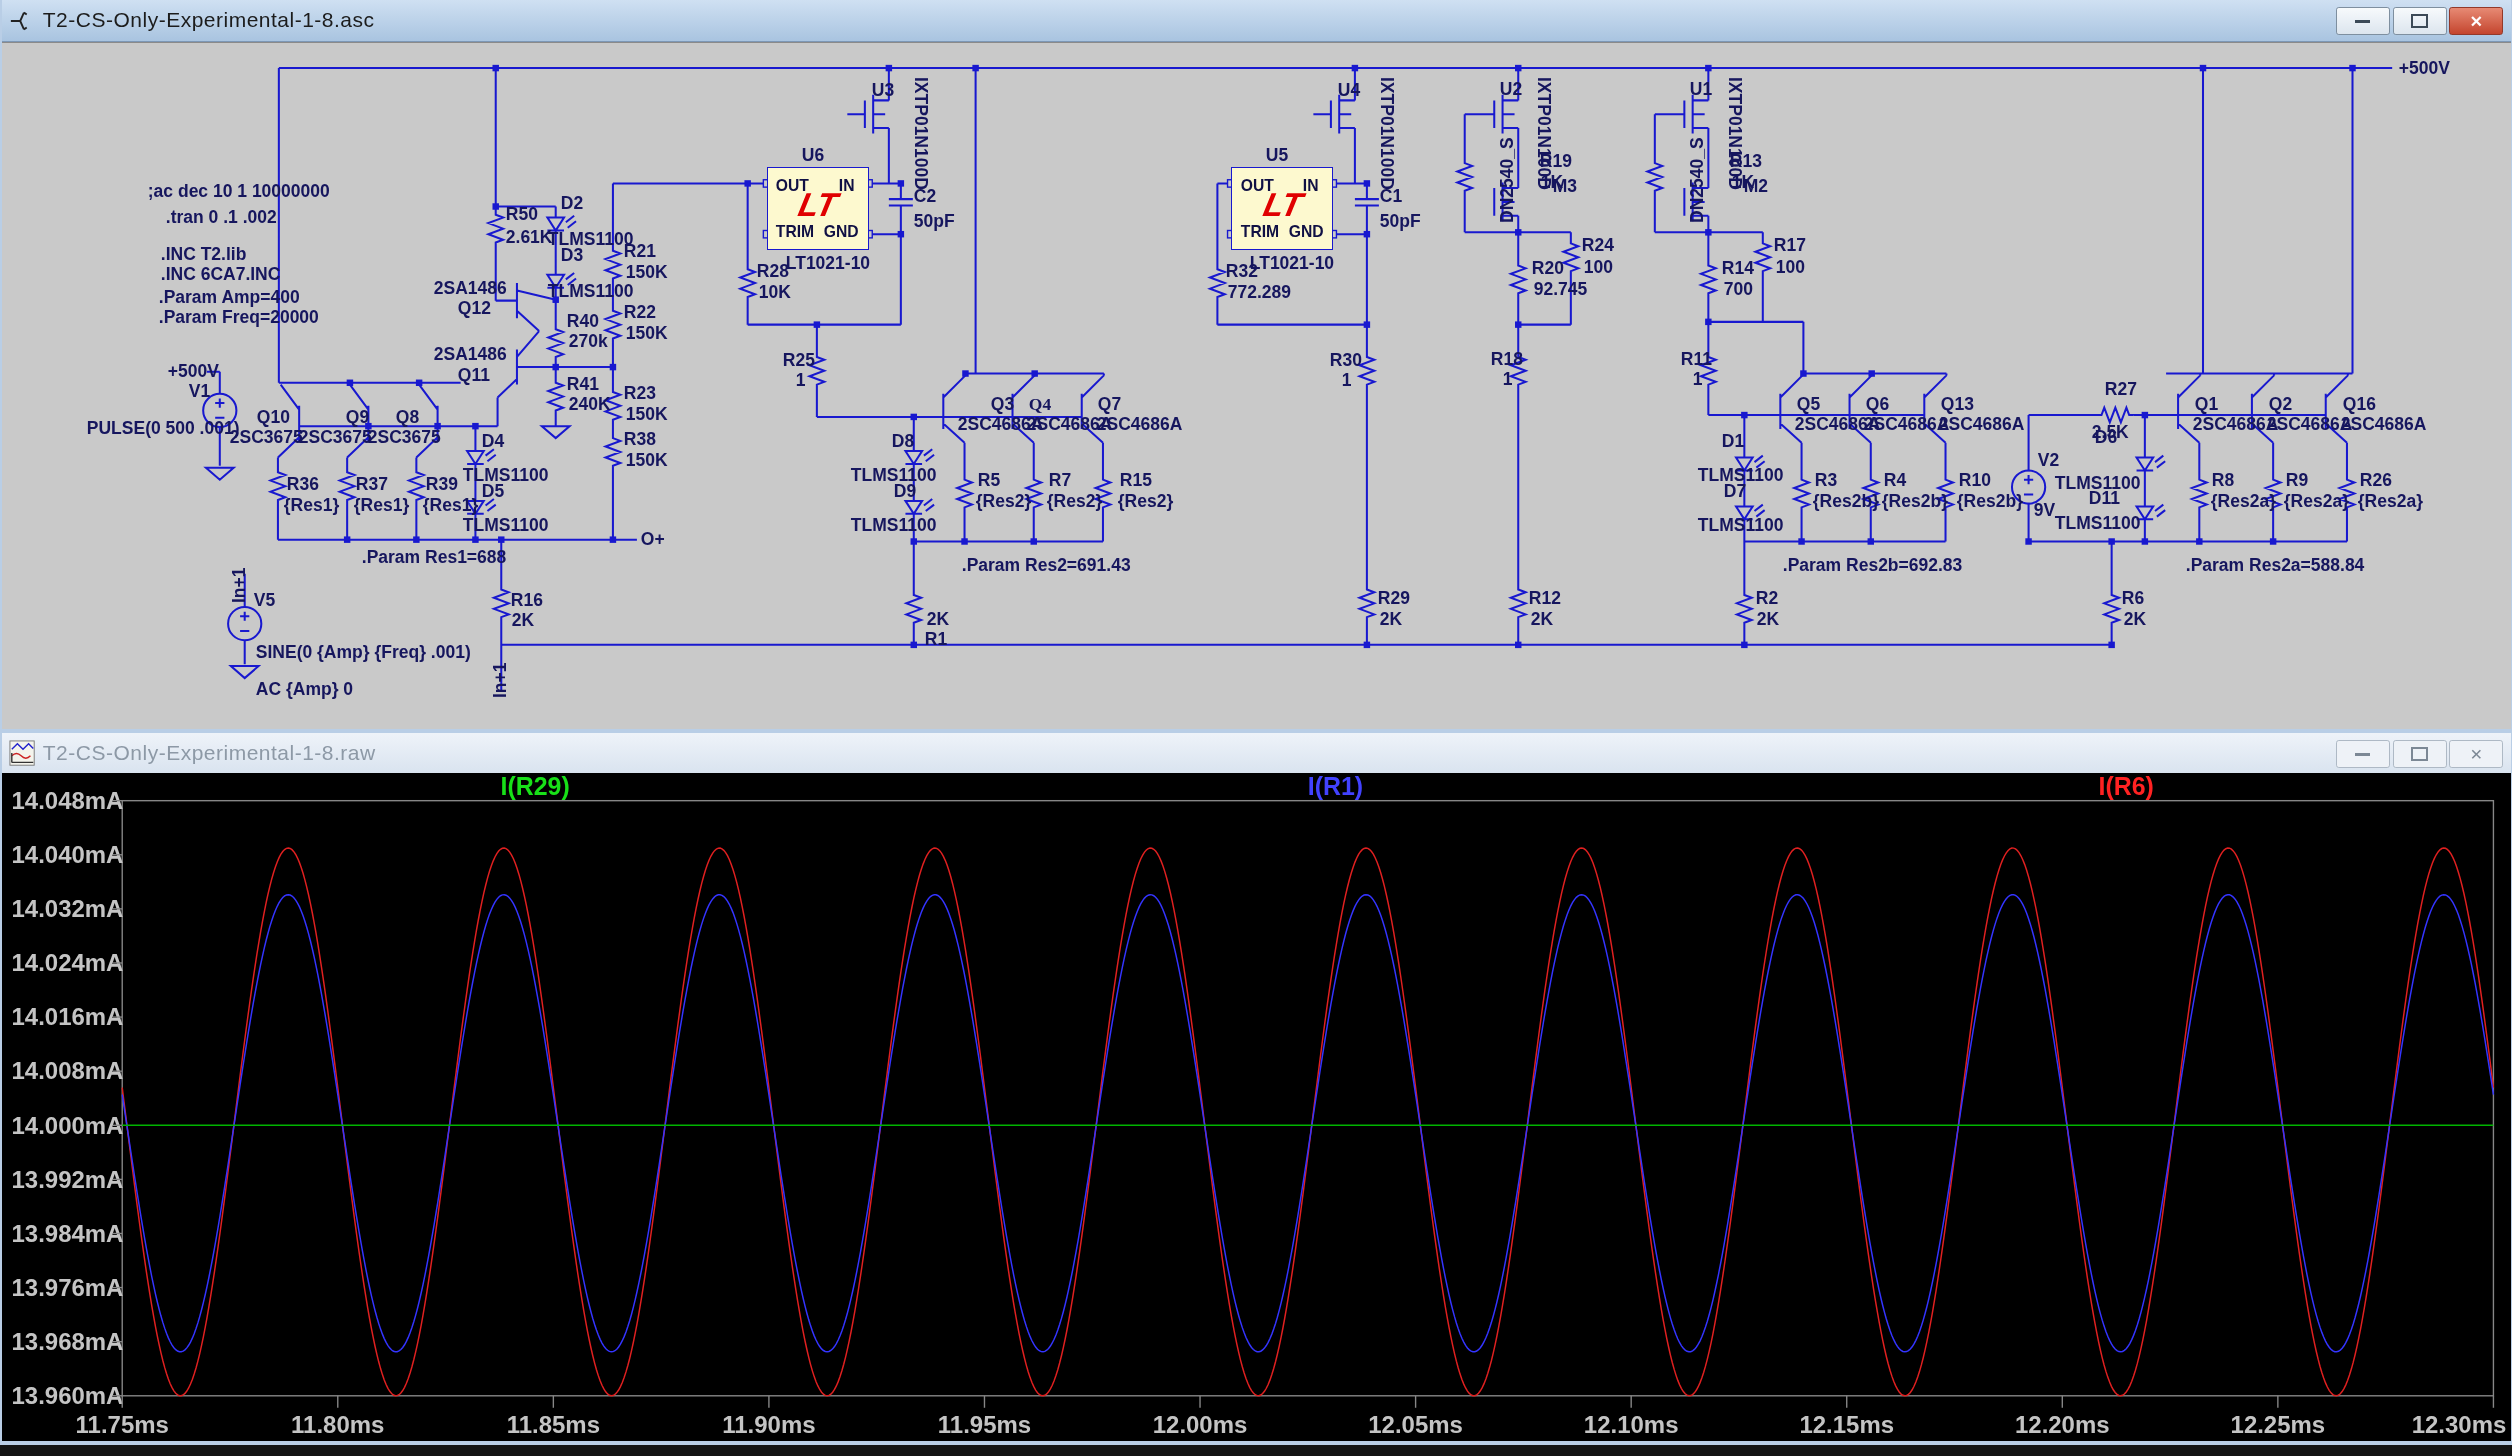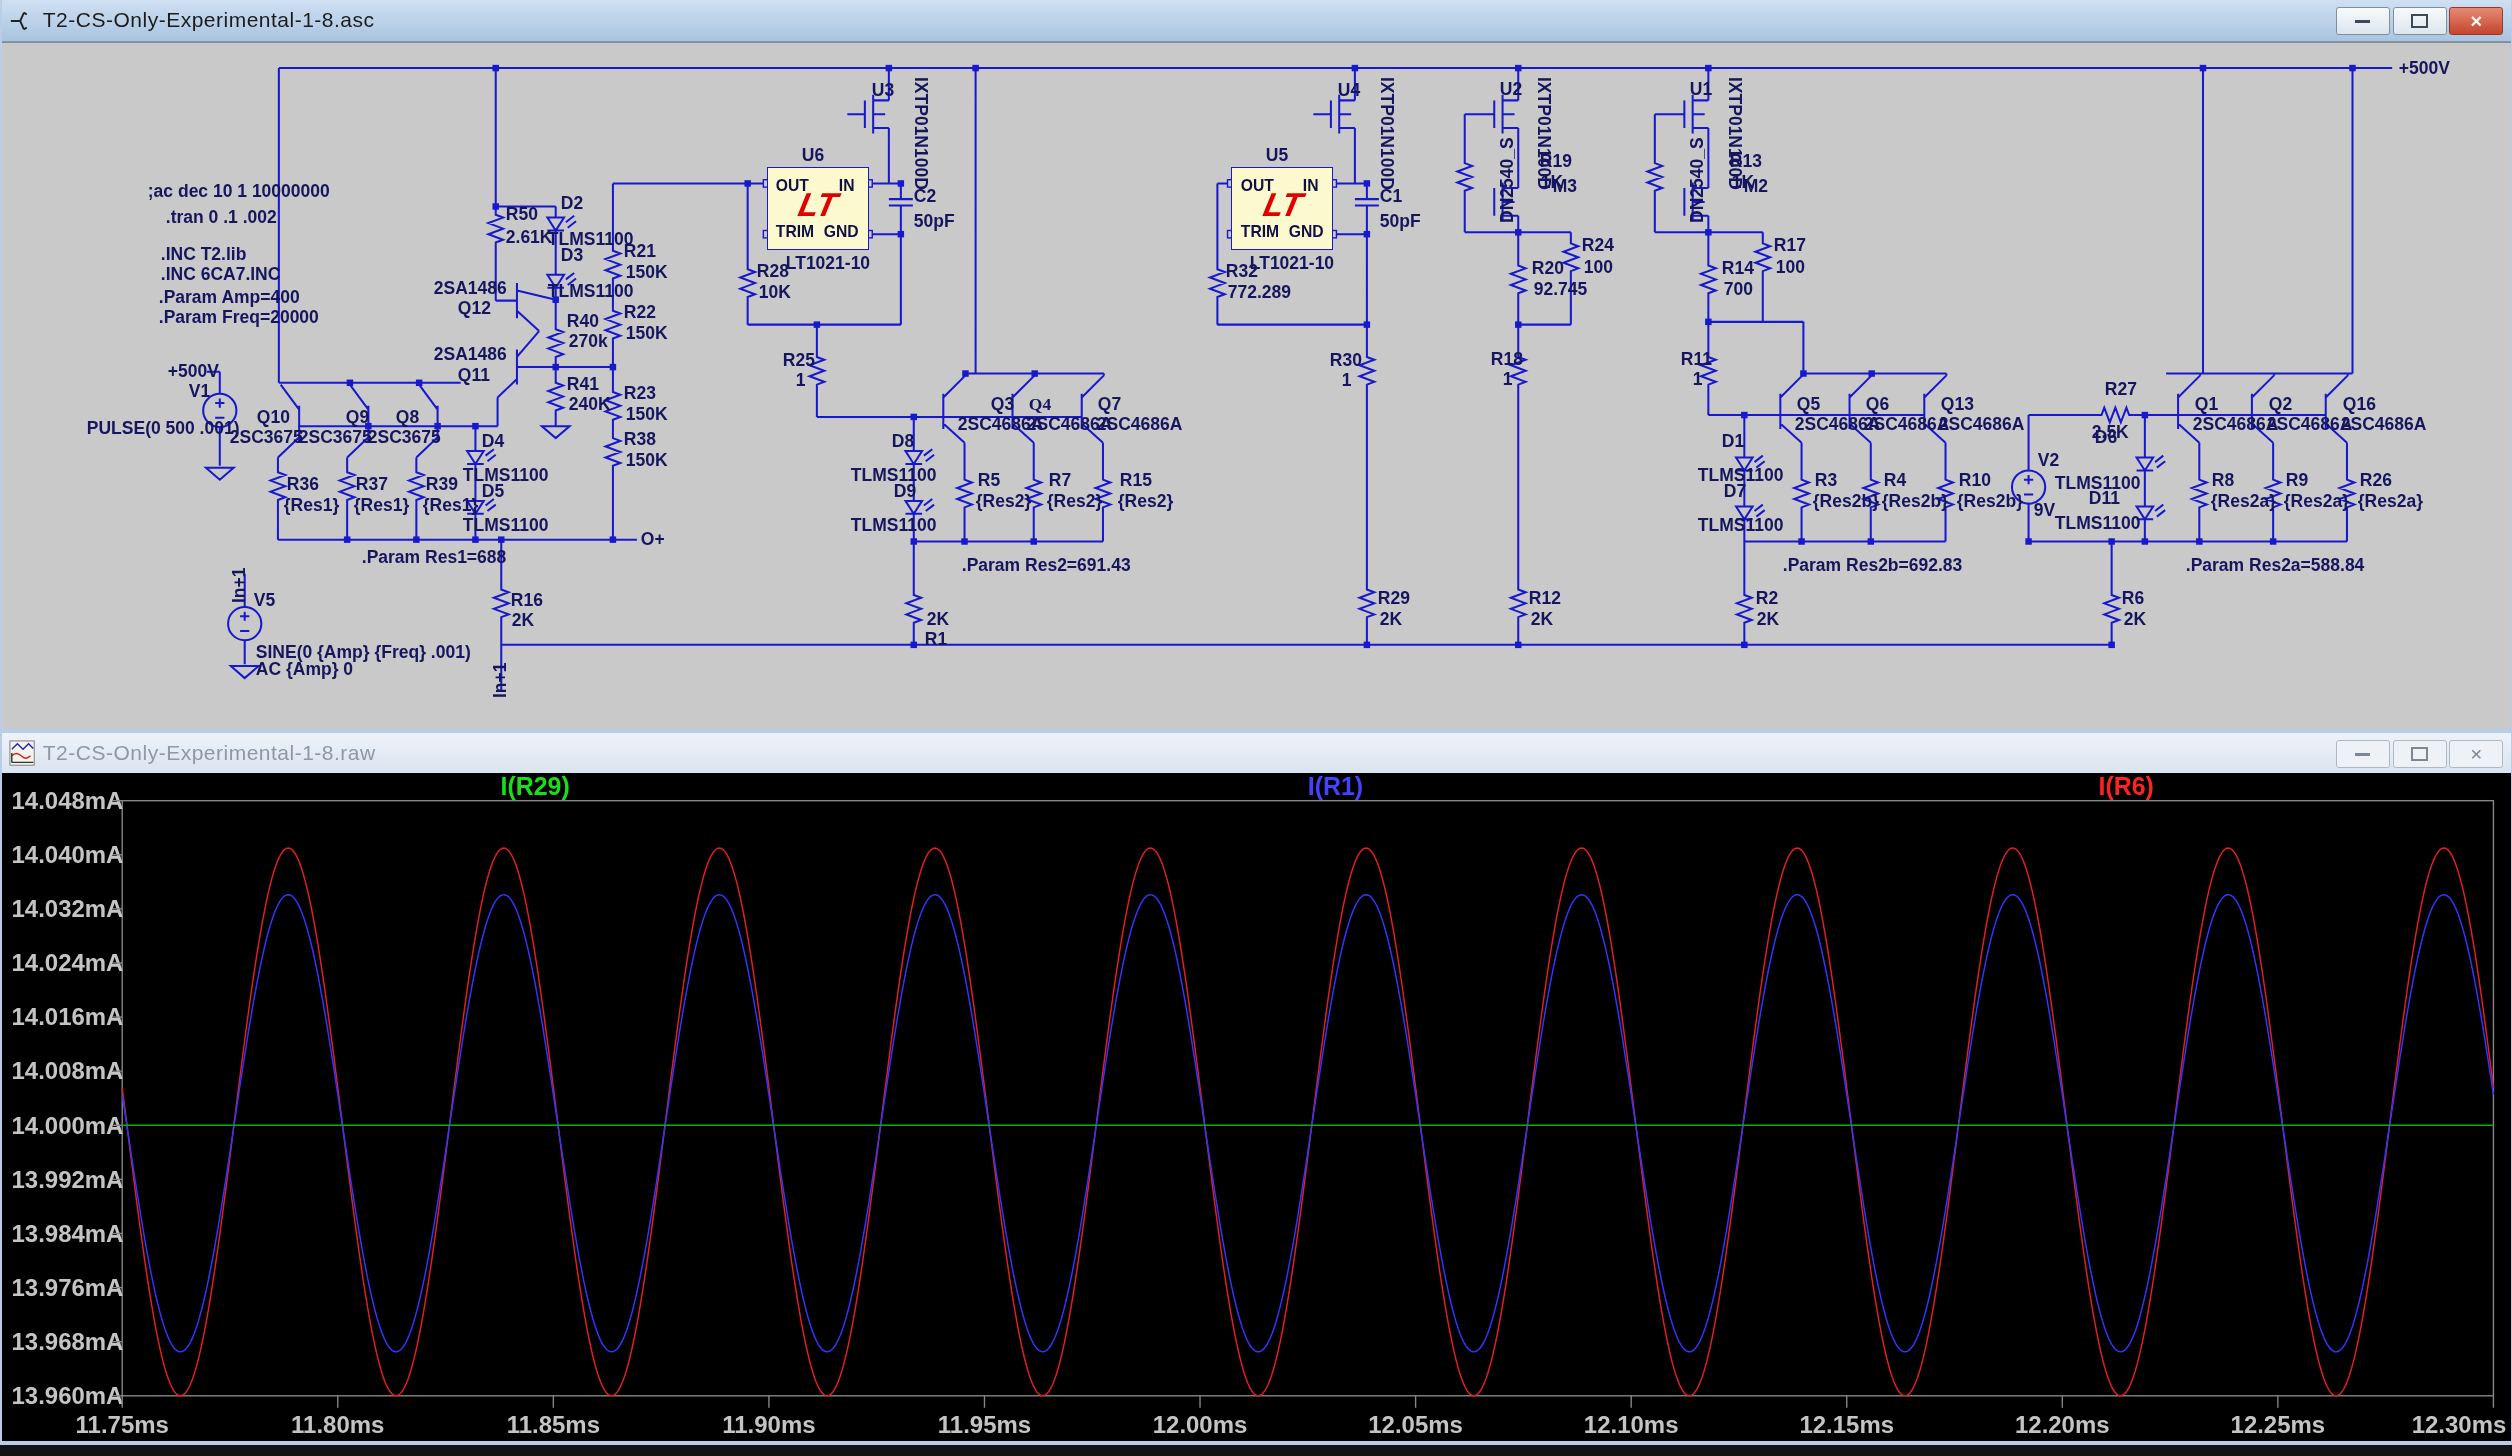--- a/index.html
+++ b/index.html
@@ -142,21 +142,21 @@
       <span style="left: 157px; top: 306px;">.Param Freq=20000</span>
       <span style="left: 360px; top: 546px;">.Param Res1=688</span>
       <span style="left: 960px; top: 554px;">.Param Res2=691.43</span>
       <span style="left: 1781px; top: 554px;">.Param Res2b=692.83</span>
       <span style="left: 2184px; top: 554px;">.Param Res2a=588.84</span>
       <span style="left: 166px; top: 360px;">+500V</span>
       <span style="left: 187px; top: 380px;">V1</span>
       <span style="left: 85px; top: 417px;">PULSE(0 500 .001)</span>
       <span style="left: 252px; top: 589px;">V5</span>
       <span style="left: 254px; top: 641px;">SINE(0 {Amp} {Freq} .001)</span>
-      <span style="left: 254px; top: 658px;">AC {Amp} 0</span>
+      <span style="left: 254px; top: 678px;">AC {Amp} 0</span>
       <span style="left: 639px; top: 528px;">O+</span>
       <span style="left: 2397px; top: 57px;">+500V</span>
       <span style="left: 255px; top: 406px;">Q10</span>
       <span style="left: 228px; top: 426px;">2SC3675</span>
       <span style="left: 334px; top: 406px; margin-left: 10px;">Q9</span>
       <span style="left: 297px; top: 426px;">2SC3675</span>
       <span style="left: 394px; top: 406px;">Q8</span>
       <span style="left: 366px; top: 426px;">2SC3675</span>
       <span style="left: 285px; top: 473px;">R36</span>
       <span style="left: 282px; top: 494px;">{Res1}</span>

